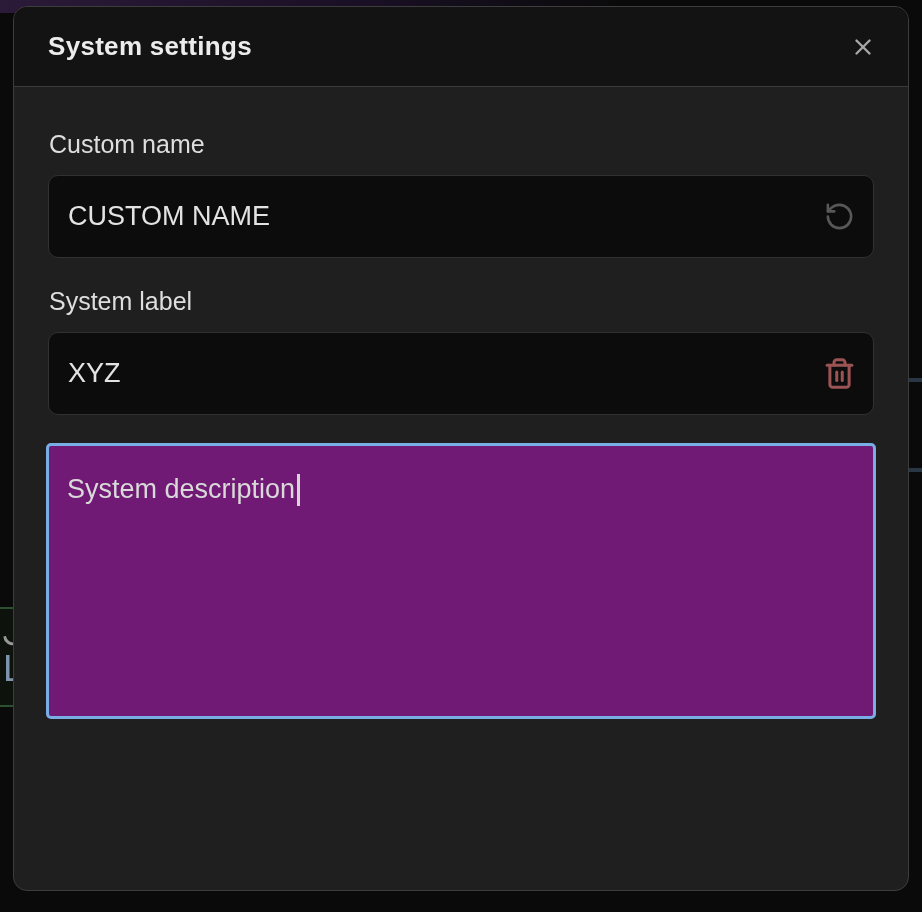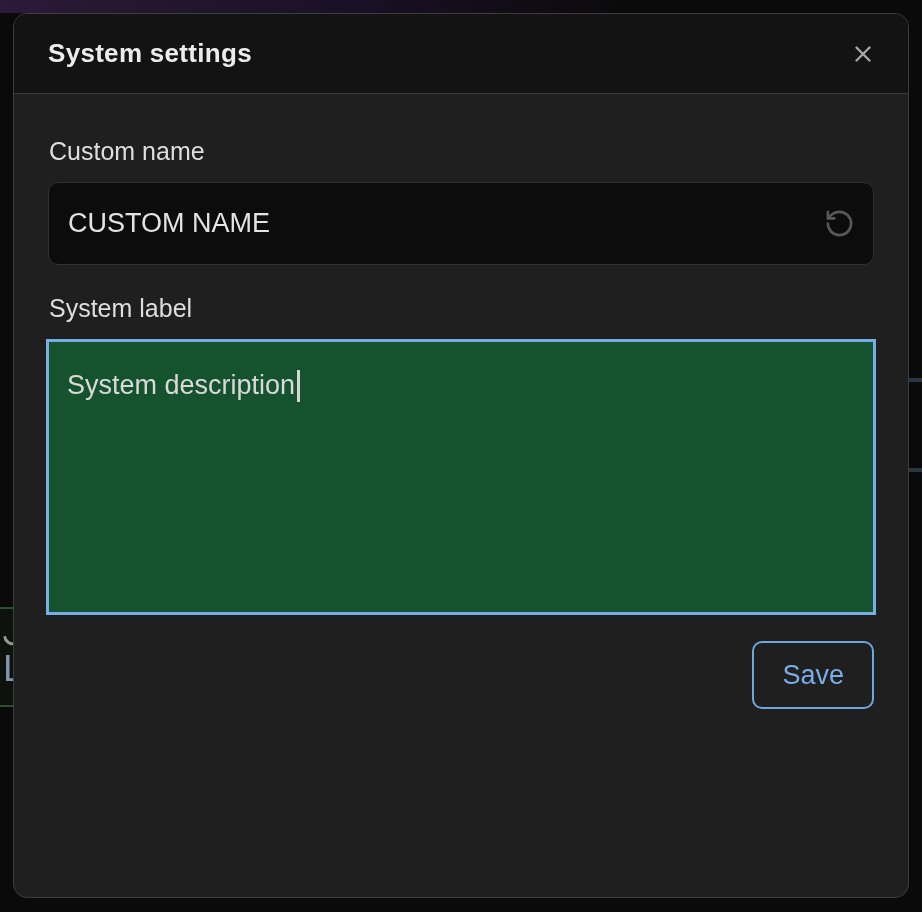--- a/index.html
+++ b/index.html
@@ -35,21 +35,21 @@
     color: #8094ae; font-size: 37px; line-height: 1; font-weight: 400;
   }
   .bg-right-line {
     position: absolute; left: 908px; width: 14px; height: 4px; background: #2a3643;
   }
   .bg-right-line.line1 { top: 378px; }
   .bg-right-line.line2 { top: 468px; }
 
   
   .modal {
-    position: absolute; left: 13px; top: 13px; width: 896px; height: 885px;
+    position: absolute; left: 13px; top: 6px; width: 896px; height: 885px;
     background: #1f1f1f;
     border: 1px solid #3d3d3d;
     border-radius: 14px;
     overflow: hidden;
     display: flex; flex-direction: column;
   }
   .modal-header {
     height: 80px; flex: 0 0 80px;
     background: #131313;
     border-bottom: 1px solid #3a3a3a;
@@ -82,23 +82,23 @@
     outline: none;
   }
   .icon-btn {
     position: absolute; right: 12px; top: 50%; transform: translateY(-50%);
     width: 46px; height: 46px;
     background: none; border: none; cursor: pointer;
     display: flex; align-items: center; justify-content: center;
   }
   .textarea-box {
     height: 276px; margin: 0 -2px;
-    background: #14532d;
+    background: #701a75;
     border: 3px solid #79ade6;
-    border-radius: 0;
+    border-radius: 5px;
     padding: 26px 18px;
     font-size: 27px; color: #d9d9d9; line-height: 34px;
     cursor: text;
     overflow: hidden;
   }
   .caret {
     display: inline-block; width: 3px; height: 32px;
     background: #d6d6d6;
     vertical-align: middle; margin-left: 2px; position: relative; top: -1px;
   }
@@ -145,23 +145,32 @@
       <input type="text" class="text-input" value="CUSTOM NAME" style="">
       <button class="icon-btn" aria-label="Reset">
         <svg width="31" height="31" viewBox="0 0 24 24" fill="none" stroke="#585858" stroke-width="2" stroke-linecap="round" stroke-linejoin="round">
           <path d="M3 12a9 9 0 1 0 9-9 9.75 9.75 0 0 0-6.74 2.74L3 8"></path>
           <path d="M3 3v5h5"></path>
         </svg>
       </button>
     </div>
 
     <label class="field-label">System label</label>
+    <div class="input-wrap">
+      <input type="text" class="text-input" value="XYZ" style="">
+      <button class="icon-btn" aria-label="Delete">
+        <svg width="33" height="33" viewBox="0 0 24 24" fill="none" stroke="#9b5353" stroke-width="2.2" stroke-linecap="round" stroke-linejoin="round">
+          <path d="M3 6h18"></path>
+          <path d="M19 6v14a2 2 0 0 1-2 2H7a2 2 0 0 1-2-2V6"></path>
+          <path d="M8 6V4a2 2 0 0 1 2-2h4a2 2 0 0 1 2 2v2"></path>
+          <line x1="10" x2="10" y1="11" y2="17"></line>
+          <line x1="14" x2="14" y1="11" y2="17"></line>
+        </svg>
+      </button>
+    </div>
 
     <div class="textarea-box" role="textbox" aria-multiline="true">
       <span>System description</span><span class="caret"></span>
     </div>
 
-    <div class="footer-row">
-      <button class="save-btn">Save</button>
-    </div>
 
   </div>
 </div>
 
 </body></html>

